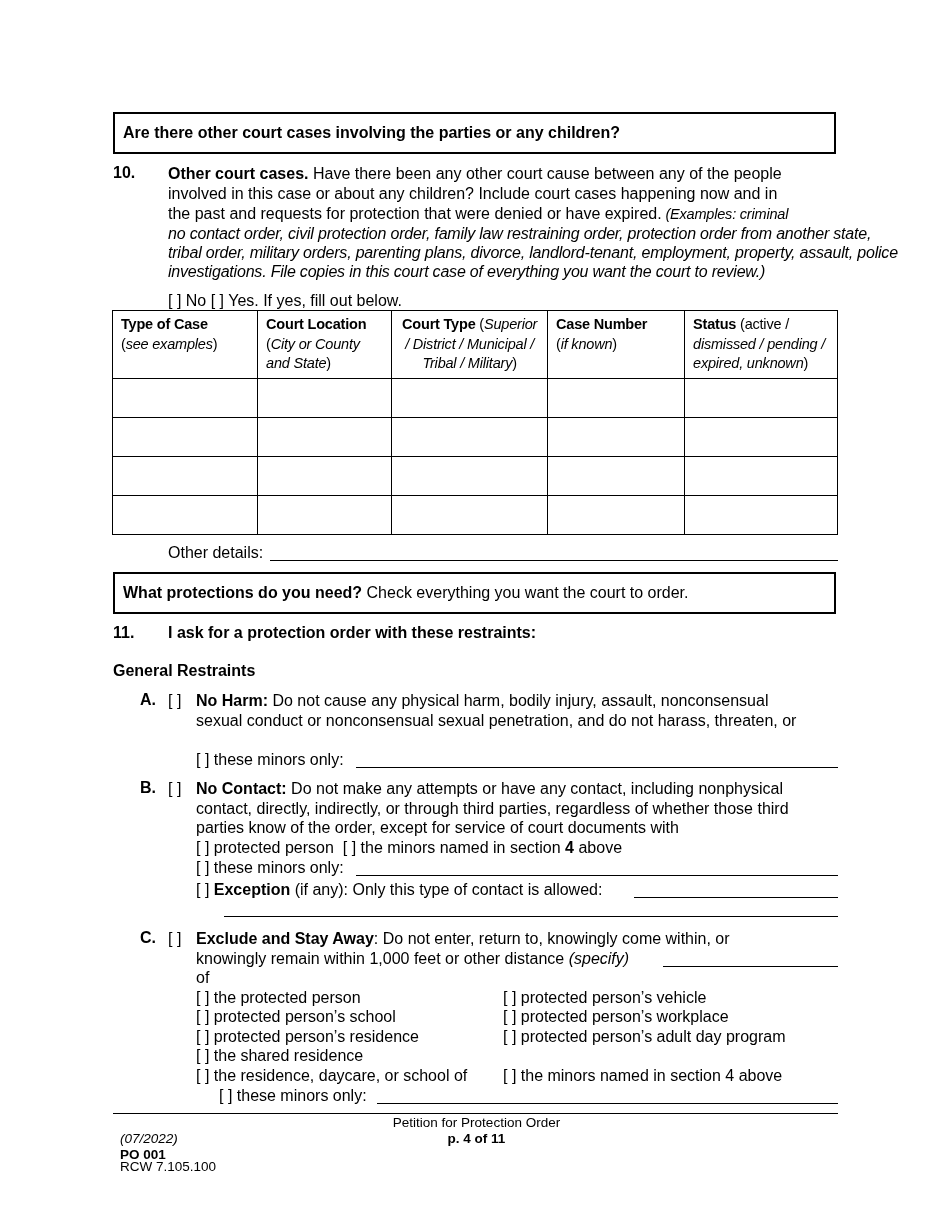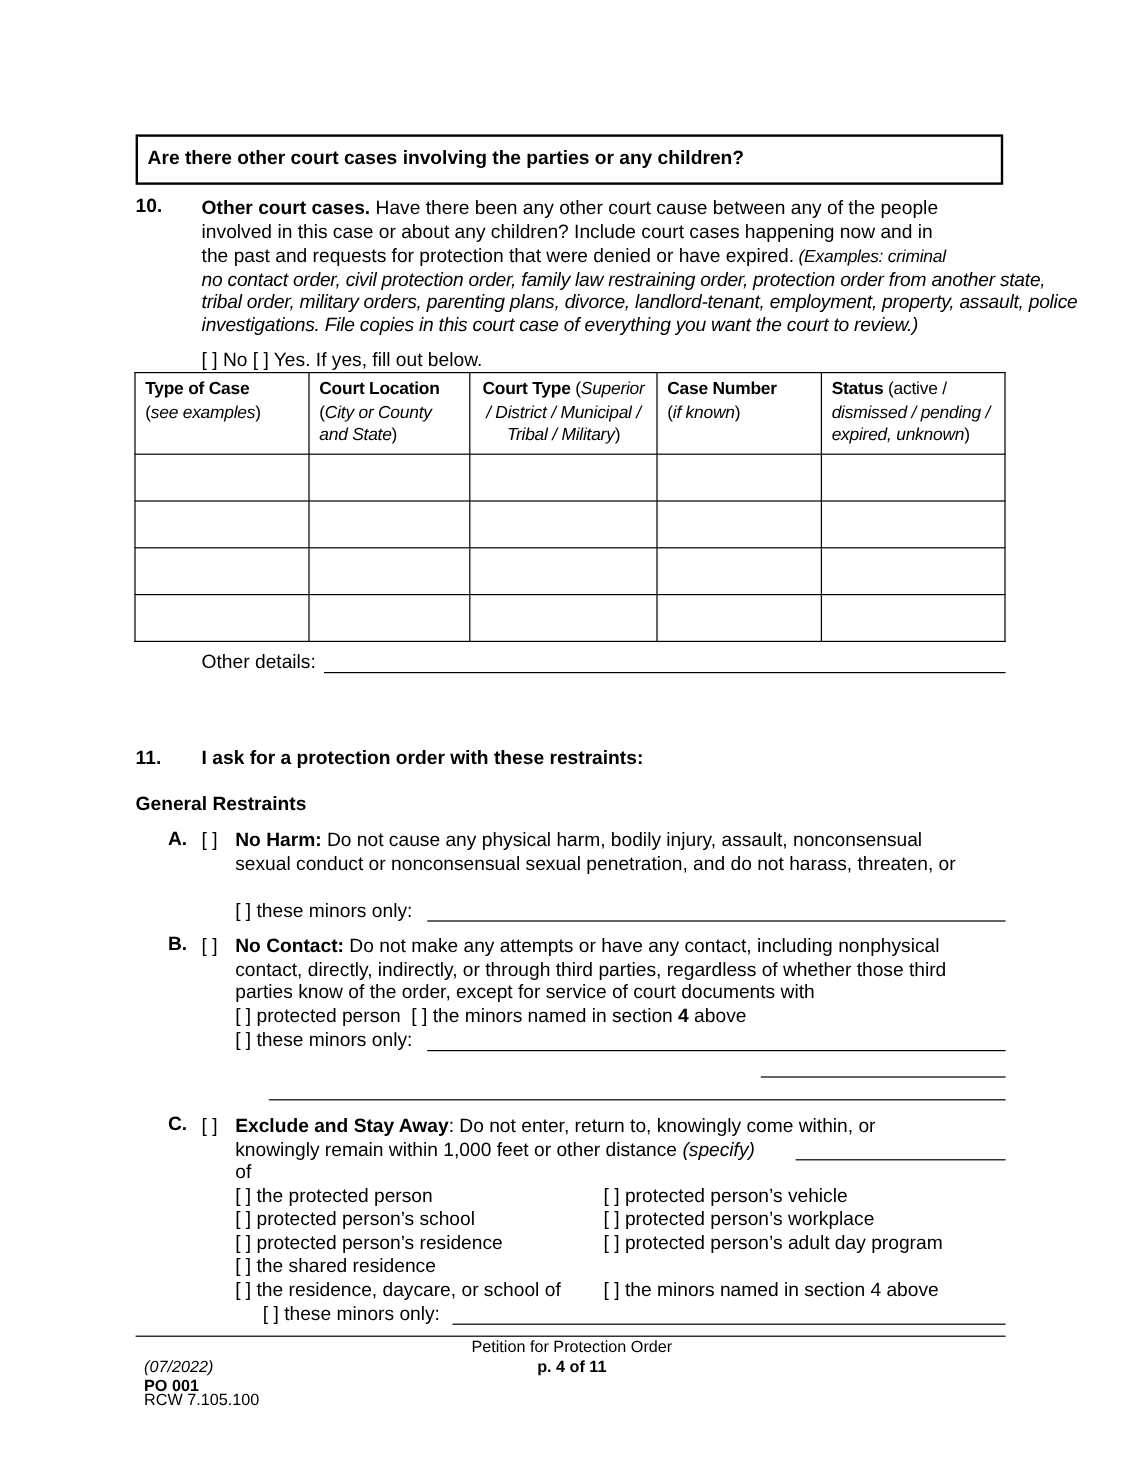--- a/index.html
+++ b/index.html
@@ -72,20 +72,24 @@
       <td></td>
       <td></td>
       <td></td>
     </tr>
   </tbody>
     </table>
 
   <div class="ln" style="left:168px;top:543px;">Other details:</div>
   <div class="line" style="left:270px;top:560px;width:568px;"></div>
 
+  <div class="box" style="top:572px;height:42px;">
+    <b>What protections do you need?</b>
+      <span style="white-space:pre;"> Check everything you want the court to order.</span>
+  </div>
 
   <div class="abs numlbl" style="left:113px;top:624px;">11.</div>
   <div class="abs numlbl" style="left:168px;top:624px;">I ask for a protection order with these restraints:</div>
 
   <div class="abs numlbl" style="left:113px;top:662px;">General Restraints</div>
 
   <div class="abs numlbl" style="left:140px;top:691px;">A.</div>
   <div class="ln" style="left:168px;top:691px;">[ ]</div>
   <div class="ln" style="left:196px;top:691px;"><b>No Harm:</b><span> Do not cause any physical harm, bodily injury, assault, nonconsensual</span></div>
   <div class="ln" style="left:196px;top:711px;">sexual conduct or nonconsensual sexual penetration, and do not harass, threaten, or</div>
@@ -93,20 +97,21 @@
   <div class="line" style="left:356px;top:767px;width:482px;"></div>
 
   <div class="abs numlbl" style="left:140px;top:779px;">B.</div>
   <div class="ln" style="left:168px;top:779px;">[ ]</div>
   <div class="ln" style="left:196px;top:779px;"><b>No Contact:</b><span> Do not make any attempts or have any contact, including nonphysical</span></div>
   <div class="ln" style="left:196px;top:799px;">contact, directly, indirectly, or through third parties, regardless of whether those third</div>
   <div class="ln" style="left:196px;top:818px;">parties know of the order, except for service of court documents with</div>
   <div class="ln" style="left:196px;top:838px;"><span style="white-space:pre;">[ ] protected person  [ ] the minors named in section </span><b>4</b><span> above</span></div>
   <div class="ln" style="left:196px;top:858px;">[ ] these minors only:</div>
   <div class="line" style="left:356px;top:875px;width:482px;"></div>
+  <div class="ln" style="left:196px;top:880px;"><span style="white-space:pre;">[ ] </span><b>Exception</b><span> (if any): Only this type of contact is allowed:</span></div>
   <div class="line" style="left:634px;top:897px;width:204px;"></div>
   <div class="line" style="left:224px;top:916px;width:614px;"></div>
 
   <div class="abs numlbl" style="left:140px;top:929px;">C.</div>
   <div class="ln" style="left:168px;top:929px;">[ ]</div>
   <div class="ln" style="left:196px;top:929px;"><b>Exclude and Stay Away</b><span>: Do not enter, return to, knowingly come within, or</span></div>
   <div class="ln" style="left:196px;top:949px;"><span style="white-space:pre;">knowingly remain within 1,000 feet or other distance </span><i>(specify)</i></div>
   <div class="line" style="left:663px;top:966px;width:175px;"></div>
   <div class="ln" style="left:196px;top:968px;">of</div>
 

